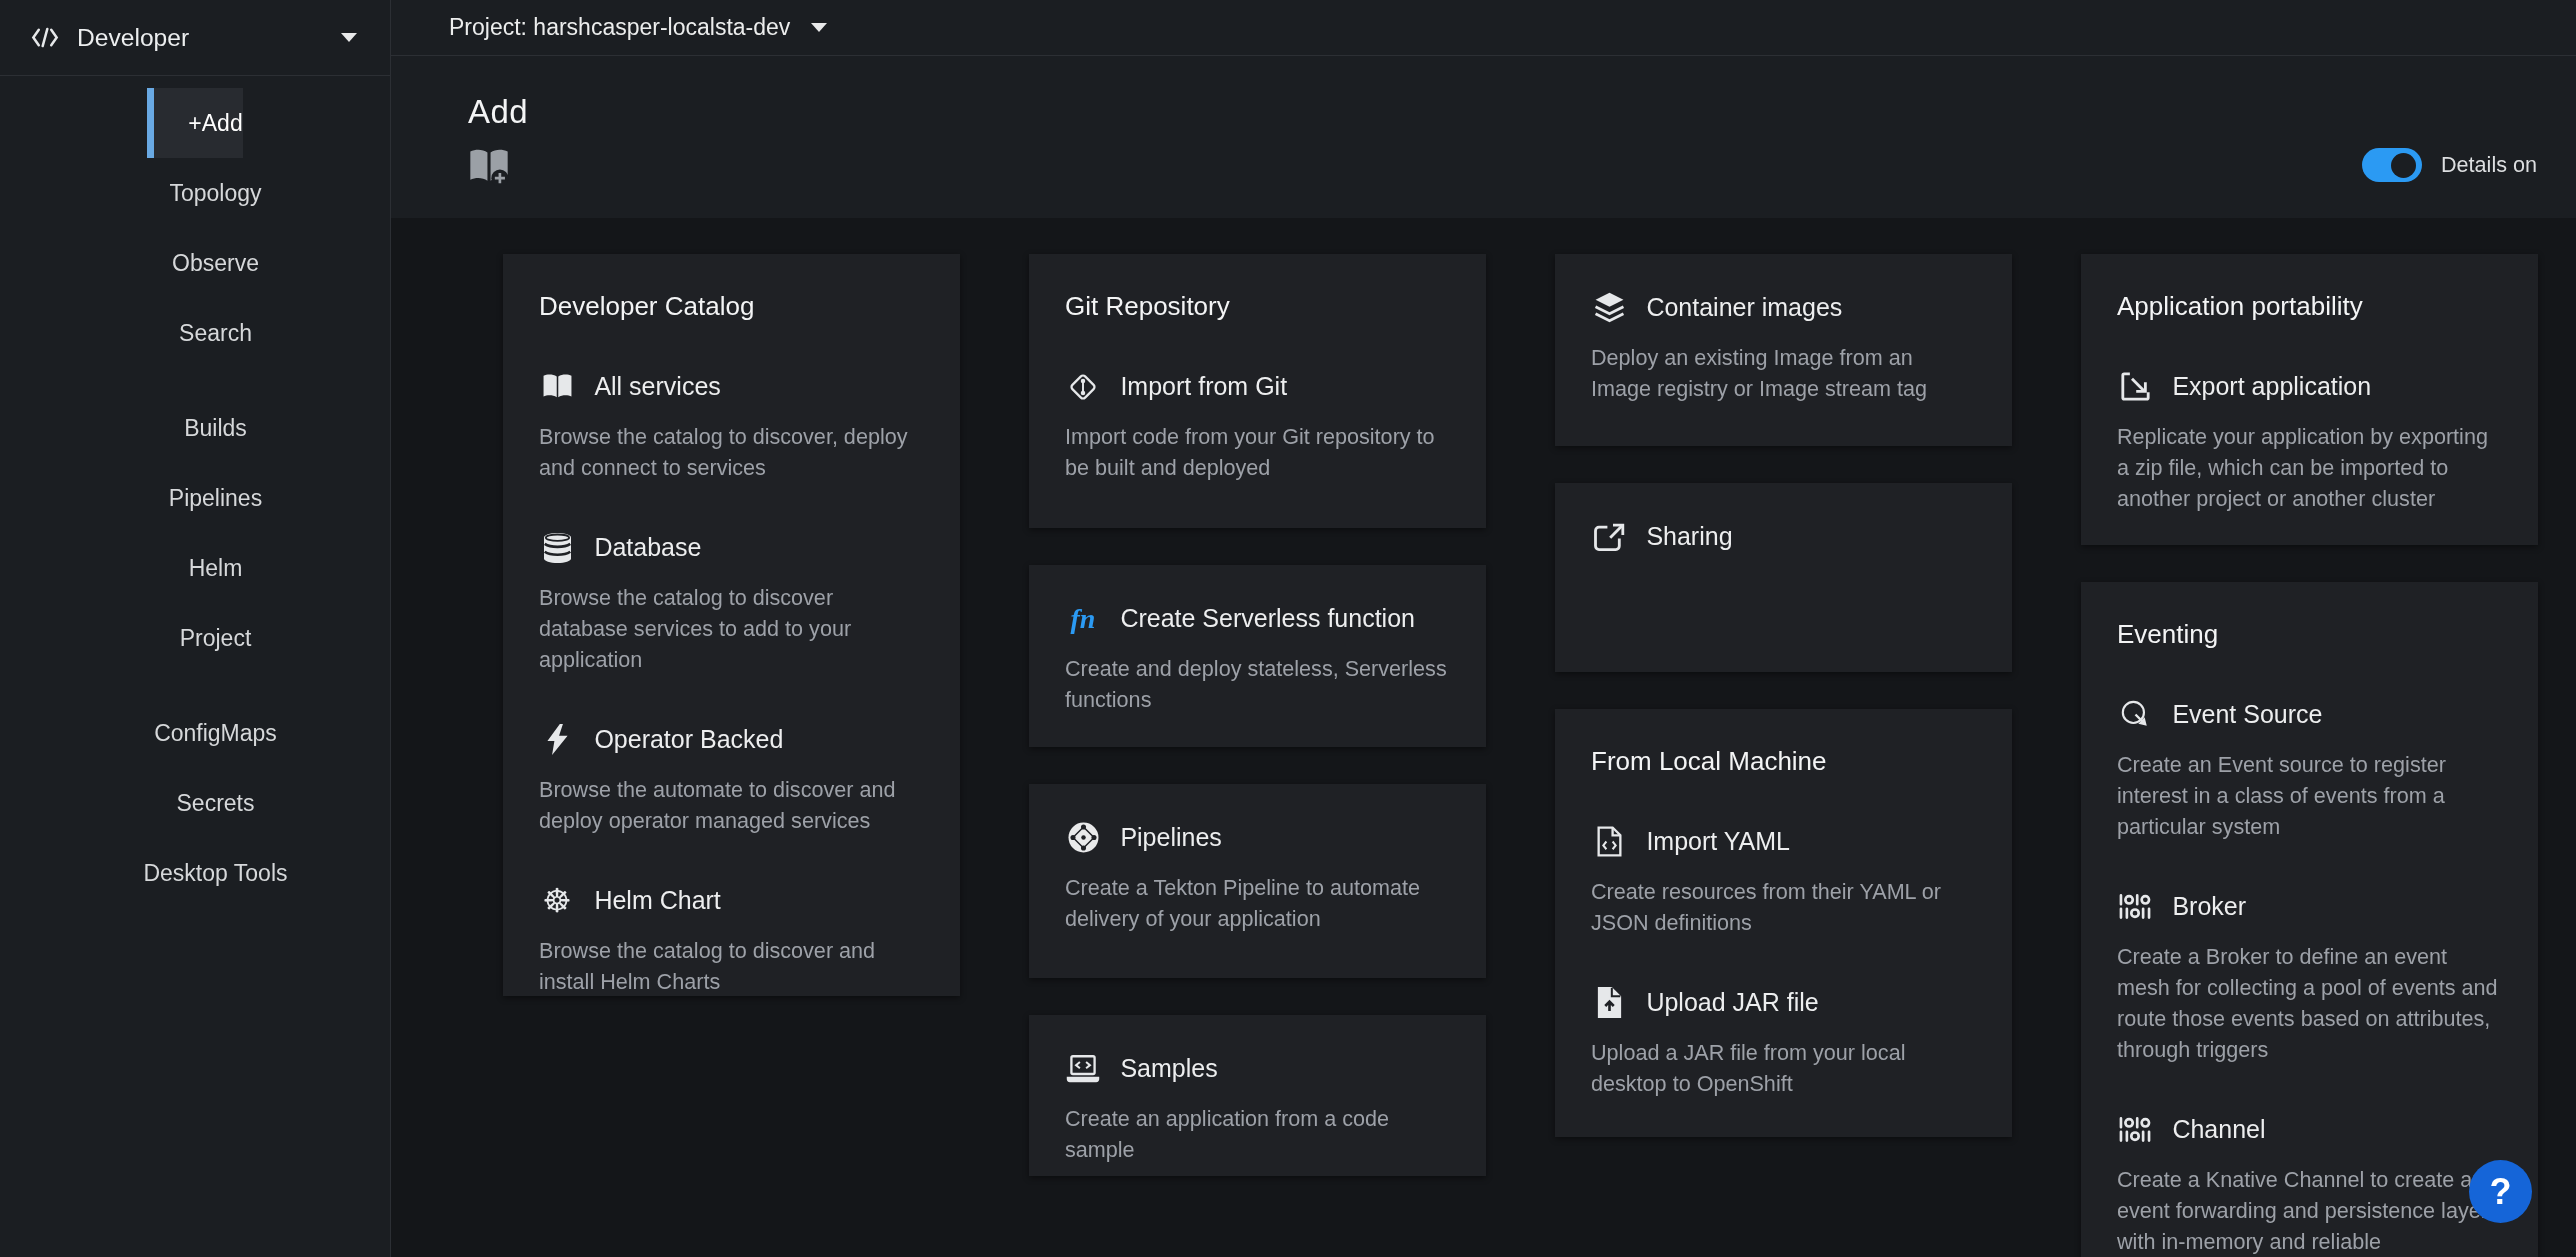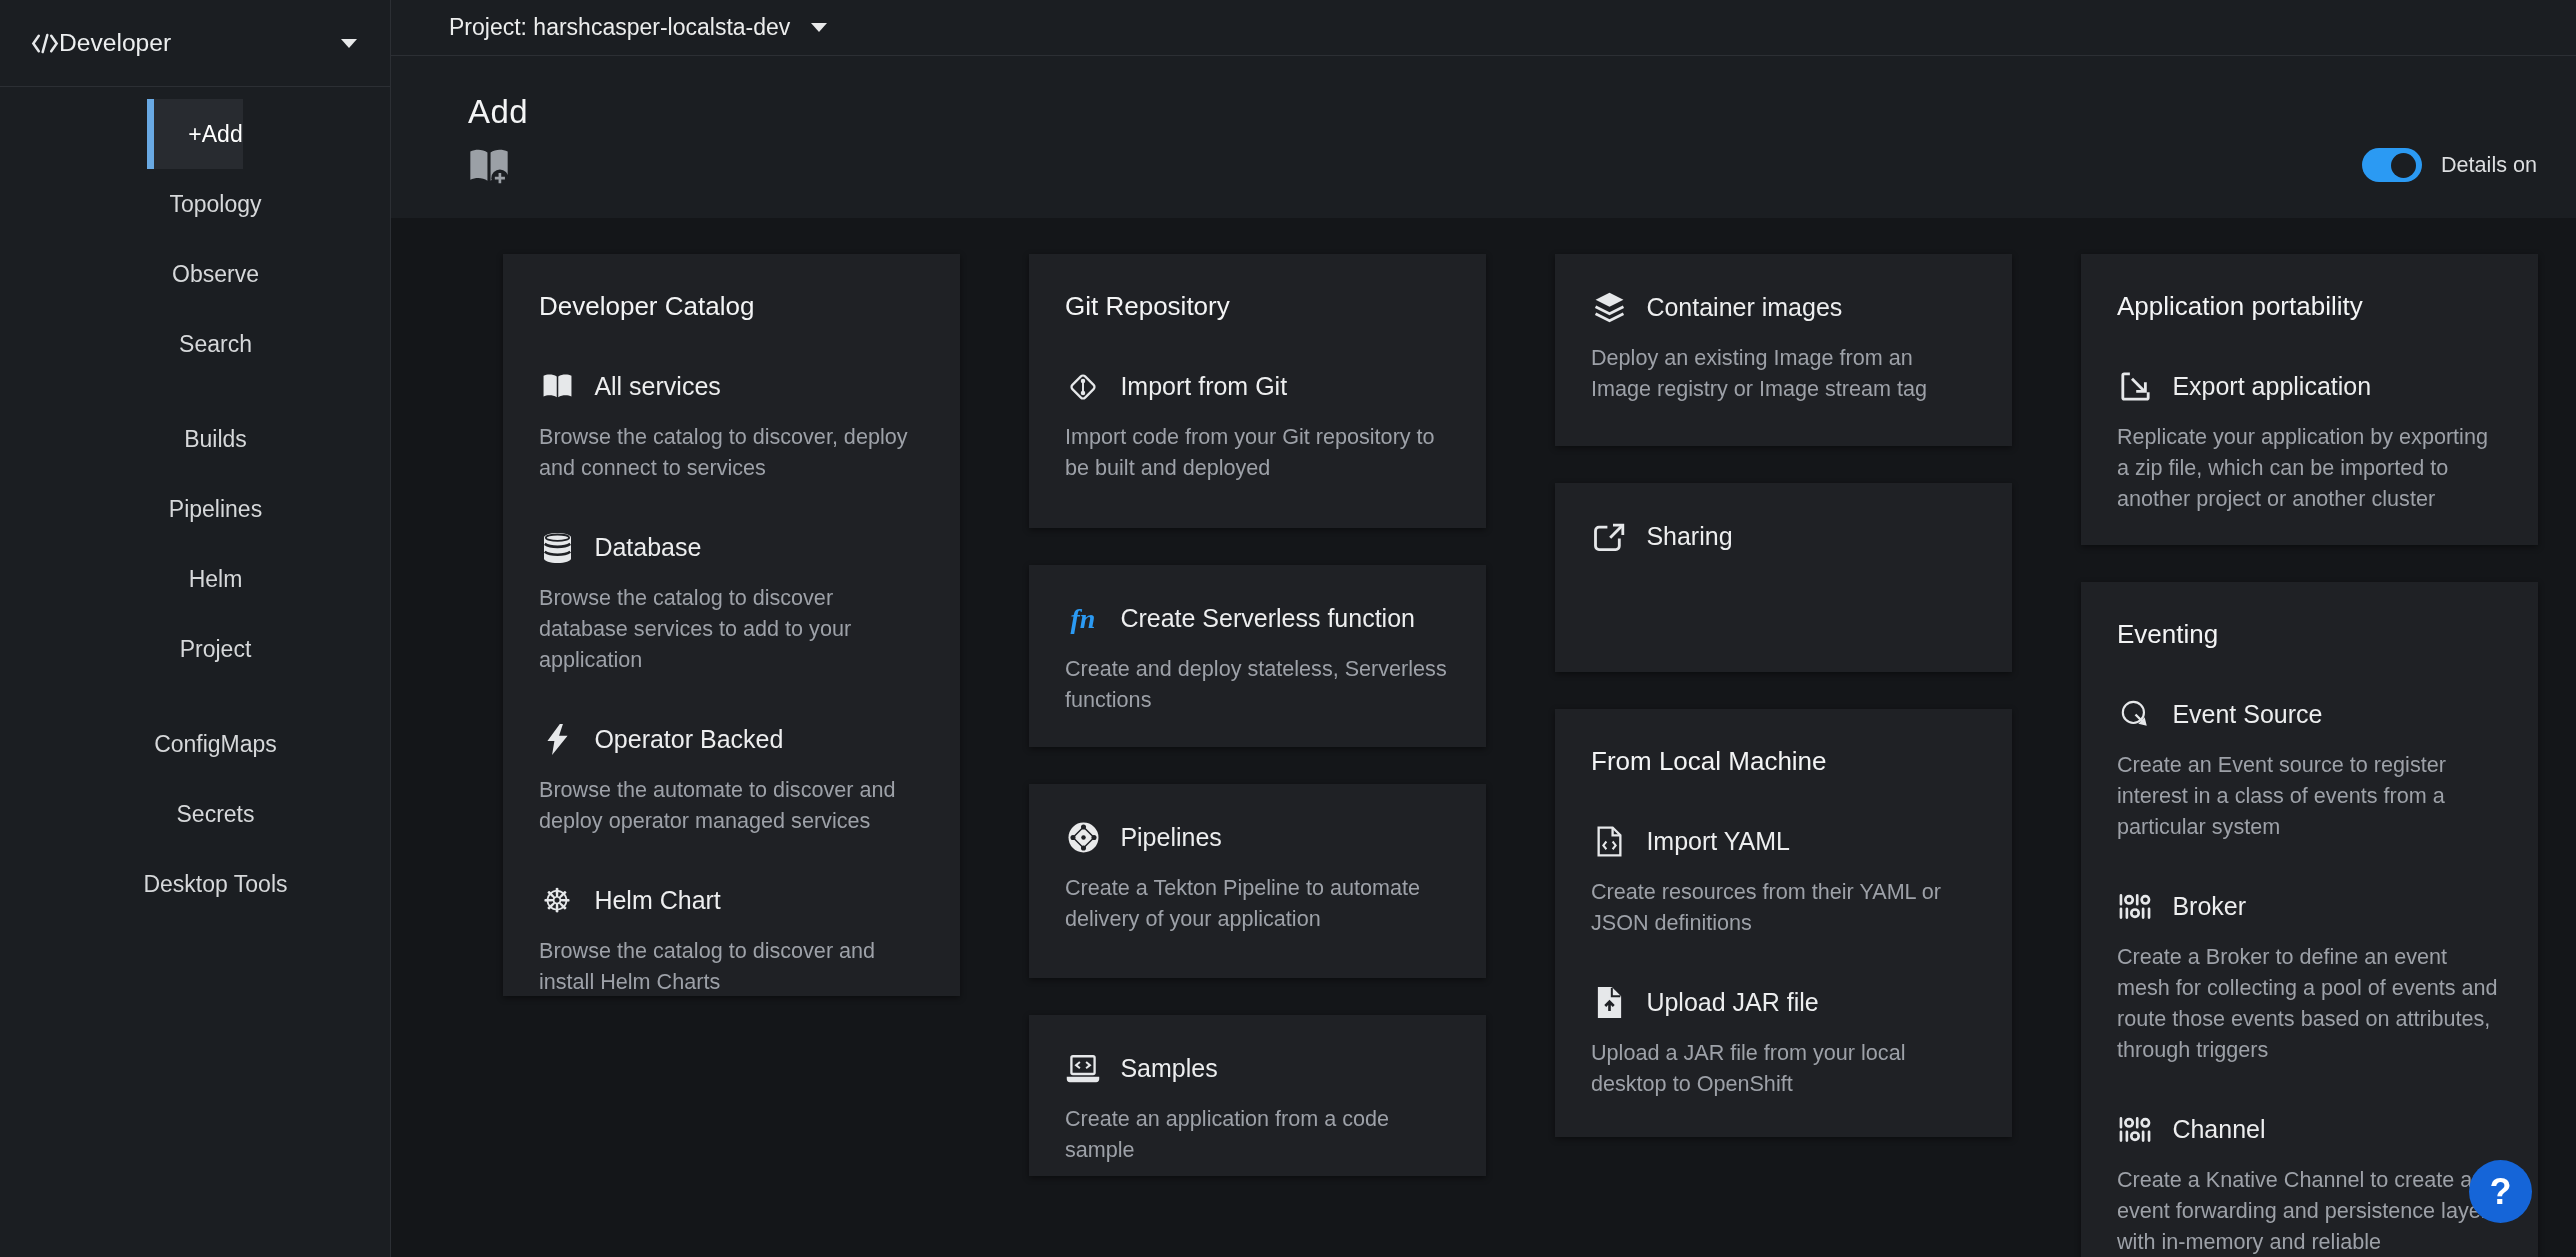--- a/index.html
+++ b/index.html
@@ -16,21 +16,21 @@
     --nav-active-border:#69a9e3;
     --help-blue:#1565d8;
   }
   *{margin:0;padding:0;box-sizing:border-box;}
   html,body{width:2576px;height:1257px;overflow:hidden;background:#0c0d0f;}
   body{font-family:"Liberation Sans","DejaVu Sans",sans-serif;color:var(--text-primary);}
   .app{display:flex;width:100%;height:100%;}
 
   
   .sidebar{width:391px;min-width:391px;height:100%;background:var(--bg-panel);border-right:1.5px solid var(--border);display:flex;flex-direction:column;}
-  .perspective{height:87px;display:flex;align-items:center;padding:0 33px 0 31px;border-bottom:1.5px solid var(--border);font-size:24.6px;color:#eceeef;cursor:pointer;}
+  .perspective{height:76px;display:flex;align-items:center;gap:18px;padding:0 33px 0 31px;border-bottom:1.5px solid var(--border);font-size:24.6px;color:#eceeef;cursor:pointer;}
   .perspective .plabel{flex:0 0 auto;}
   .perspective .caret{margin-left:auto;}
   .caret{width:0;height:0;border-left:8.2px solid transparent;border-right:8.2px solid transparent;border-top:9.7px solid #e8e9ea;display:inline-block;}
   .icon{display:inline-flex;align-items:center;justify-content:center;color:#e6e8ea;flex:0 0 auto;}
   nav{padding-top:12px;display:flex;flex-direction:column;align-items:center;}
   .nav-item{height:70px;display:flex;align-items:center;padding-left:34px;font-size:23px;color:var(--text-nav);cursor:pointer;border-left:7.5px solid transparent;}
   .nav-item.active{background:var(--bg-nav-active);border-left-color:var(--nav-active-border);color:#ffffff;}
   .nav-divider{border-top:1.5px solid var(--border);margin:12px 0;}
 
   

